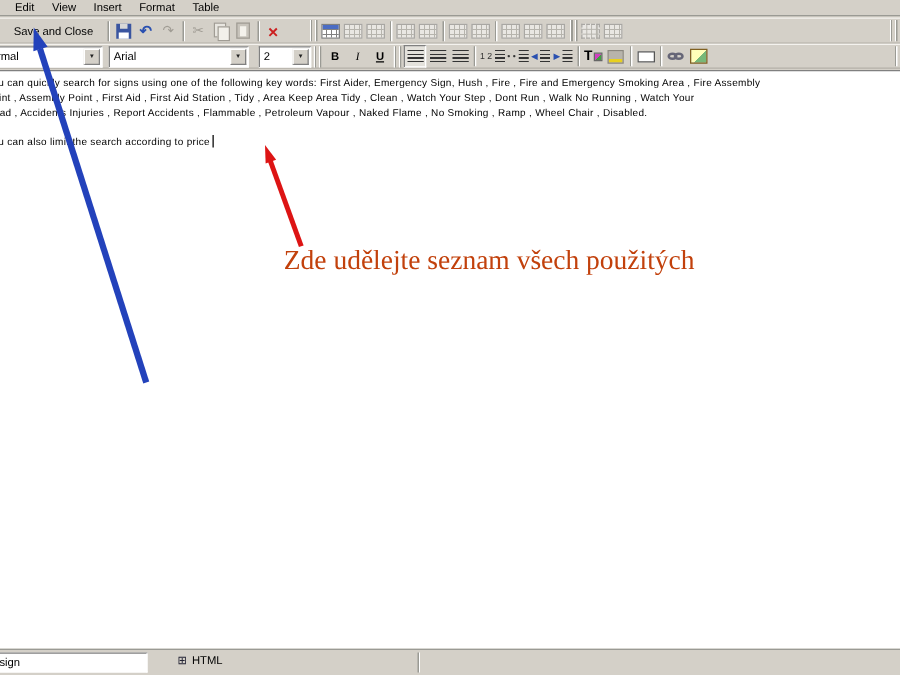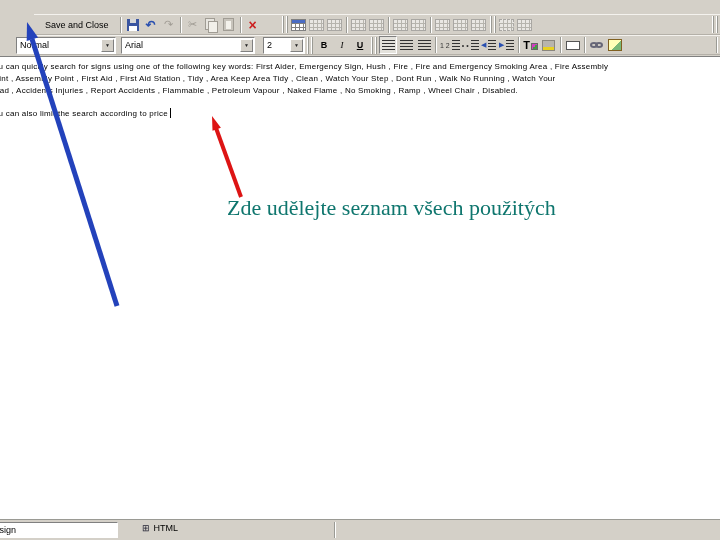--- a/index.html
+++ b/index.html
@@ -13,21 +13,20 @@
     position:absolute; left:0; top:0; right:0; height:13px;
     display:flex; align-items:center; padding-left:5px;
     border-bottom:1px solid #9a9a94; background:#d4d0c8;
   }
   .menu-item { font-size:9px; padding:0 7px; line-height:12px; }
   
   .toolbar {
     position:absolute; left:0; right:0; display:flex; align-items:center;
     background:#d4d0c8; border-top:1px solid #f4f2ee; border-bottom:1px solid #b4b0a8;
     padding-left:2px;
-    margin-left:34px;
   }
   .tb1 { top:14px; height:21px; }
   .tb2 { top:35px; height:20px; }
   .tbtn {
     height:18px; min-width:18px; display:flex; align-items:center; justify-content:center;
     border:1px solid transparent; font-size:9px; background:transparent; cursor:default;
   }
   .tbtn.pressed {
     background:#e4e2dc;
     border-color:#808080 #ffffff #ffffff #808080;
@@ -62,21 +61,21 @@
   .mt.dis { opacity:.5; }
   .mt.dash { border-style:dashed; }
   
   .combo { height:17px; background:#fff; border:1px solid; border-color:#808080 #ffffff #ffffff #808080;
     display:flex; align-items:center; font-size:9px; padding-left:3px; position:relative; flex:none; overflow:hidden; }
   .combo .val { white-space:nowrap; }
   .combo .arrowbtn { position:absolute; right:1px; top:1px; bottom:1px; width:13px; background:#d4d0c8;
     border:1px solid; border-color:#ffffff #808080 #808080 #ffffff; display:flex; align-items:center; justify-content:center;
     font-size:5px; color:#222; }
   .combo-style { width:100px; margin-left:-20px; }
-  .combo-font  { width:134px; margin-left:5px;text-align:right; }
+  .combo-font  { width:112px; margin-left:5px;text-align:right; }
   .combo-size  { width:42px;  margin-left:8px; }
   .bld { font-weight:bold; } .itl { font-style:italic; font-family:"Liberation Serif",serif; } .und { text-decoration:underline; }
   .alg { width:13px; height:11px;
     background:repeating-linear-gradient(to bottom,#333 0 1px,transparent 1px 3px); }
   .lst { display:flex; align-items:center; gap:2px; }
   .lst .pre { font-size:7px; line-height:7px; color:#333; }
   .lst .lines { width:8px; height:10px;
     background:repeating-linear-gradient(to bottom,#333 0 1px,transparent 1px 3px); }
   .ind-arrow { font-size:7px; color:#2a50b0; }
   .fc { position:relative; font-size:11px; font-weight:bold; }
@@ -110,20 +109,27 @@
   .html-tab { position:absolute; left:142px; top:3px; display:flex; align-items:center; gap:4px; font-size:9px; }
   .html-tab .vicon { font-size:9px; color:#223; }
   .stat-div { position:absolute; left:334px; top:2px; width:2px; height:16px;
     background:linear-gradient(to right,#9a9a94 0 1px,#ffffff 1px); }
 </style>
 </head>
 <body>
 
 <div class="screen">
 
+  <div class="menubar">
+    <span class="menu-item">Edit</span>
+    <span class="menu-item">View</span>
+    <span class="menu-item">Insert</span>
+    <span class="menu-item">Format</span>
+    <span class="menu-item">Table</span>
+  </div>
 
   <div class="toolbar tb1">
     <div class="tbtn txtbtn">Save and Close</div>
     <div class="sep"></div>
     <div class="tbtn">
         <span class="flp"></span>
       </div>
     <div class="tbtn">
         <span class="glyph-blue">↶</span>
       </div>
@@ -268,21 +274,21 @@
     <div class="spacer"></div>
     <div class="sep"></div>
   </div>
 
   <div class="doc">
     <div class="docline dl1">You can quickly search for signs using one of the following key words: First Aider, Emergency Sign, Hush , Fire , Fire and Emergency  Smoking Area , Fire Assembly</div>
     <div class="docline dl2">Point , Assembly Point , First Aid , First Aid Station , Tidy , Area   Keep Area Tidy , Clean , Watch Your Step , Dont Run , Walk   No Running , Watch Your</div>
     <div class="docline dl3">Head , Accidents  Injuries , Report Accidents ,  Flammable , Petroleum   Vapour , Naked Flame , No Smoking , Ramp , Wheel Chair , Disabled.</div>
     <div class="docline dl4"><span>You can also limit the search according to price</span><span class="caret"></span></div>
 
-    <div class="note note-red" style="color: #0f766e;">
+    <div class="note note-red" style="color: #c2410c;">
       <div>Zde udělejte seznam všech použitých</div>
     </div>
   </div>
 
   <svg class="overlay" viewBox="0 0 720 540" xmlns="http://www.w3.org/2000/svg">
     <line x1="117" y1="306" x2="32" y2="39" stroke-width="5" stroke="#2342bb"></line>
     <polygon points="27,22 38.1,37.4 26.7,41" fill="#2342bb"></polygon>
     <line x1="241" y1="197" x2="216" y2="128" stroke-width="4" stroke="#dd1414"></line>
     <polygon points="212,116 220.9,127.7 212.5,130.7" fill="#dd1414"></polygon>
   </svg>

